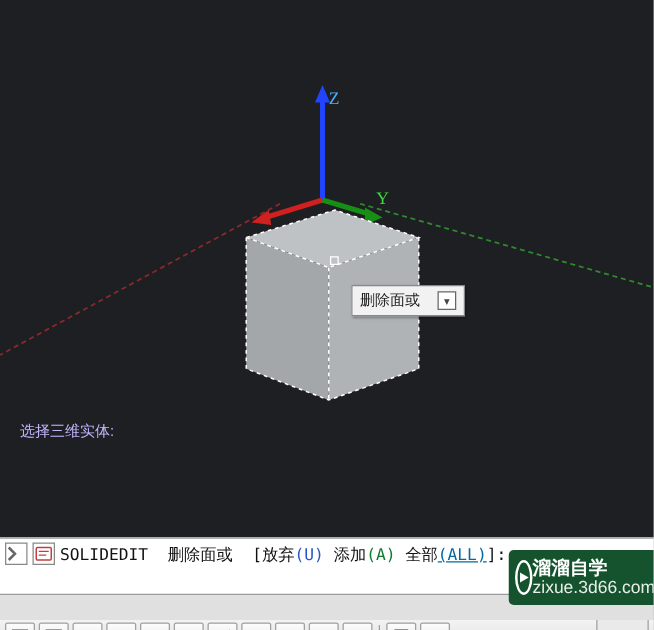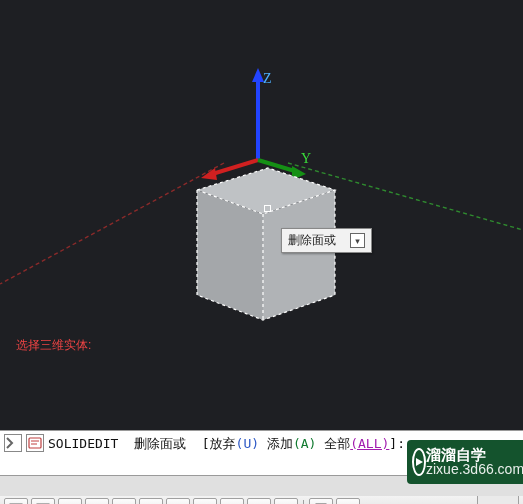--- a/index.html
+++ b/index.html
@@ -69,21 +69,21 @@
     font-size: 9px;
     background: #fff;
     color: #444;
   }
 
   
   .prompt-history {
     position: absolute;
     left: 12px;
     bottom: 75px;
-    color: #ef4444;
+    color: #c4b5fd;
     background: #1e1f23;
     padding: 1px 4px;
     font-size: 12px;
   }
 
   
   .command-row {
     position: absolute;
     left: 0;
     top: 430px;
@@ -116,21 +116,21 @@
   }
   .command-text {
     padding-top: 4px;
     font-family: "SimSun", monospace;
     font-size: 13px;
     color: #111;
     white-space: nowrap;
   }
   .command-text .kw-u { color: #2b57c5; }
   .command-text .kw-a { color: #107a2f; }
-  .command-text .kw-all { color: #a21caf; text-decoration: underline; }
+  .command-text .kw-all { color: #0369a1; text-decoration: underline; }
 
   
   .toolbar {
     position: absolute;
     left: 0;
     top: 476px;
     width: 523px;
     height: 28px;
     background: linear-gradient(to bottom, #f3f3f3, #d9d9d9);
     display: flex;

